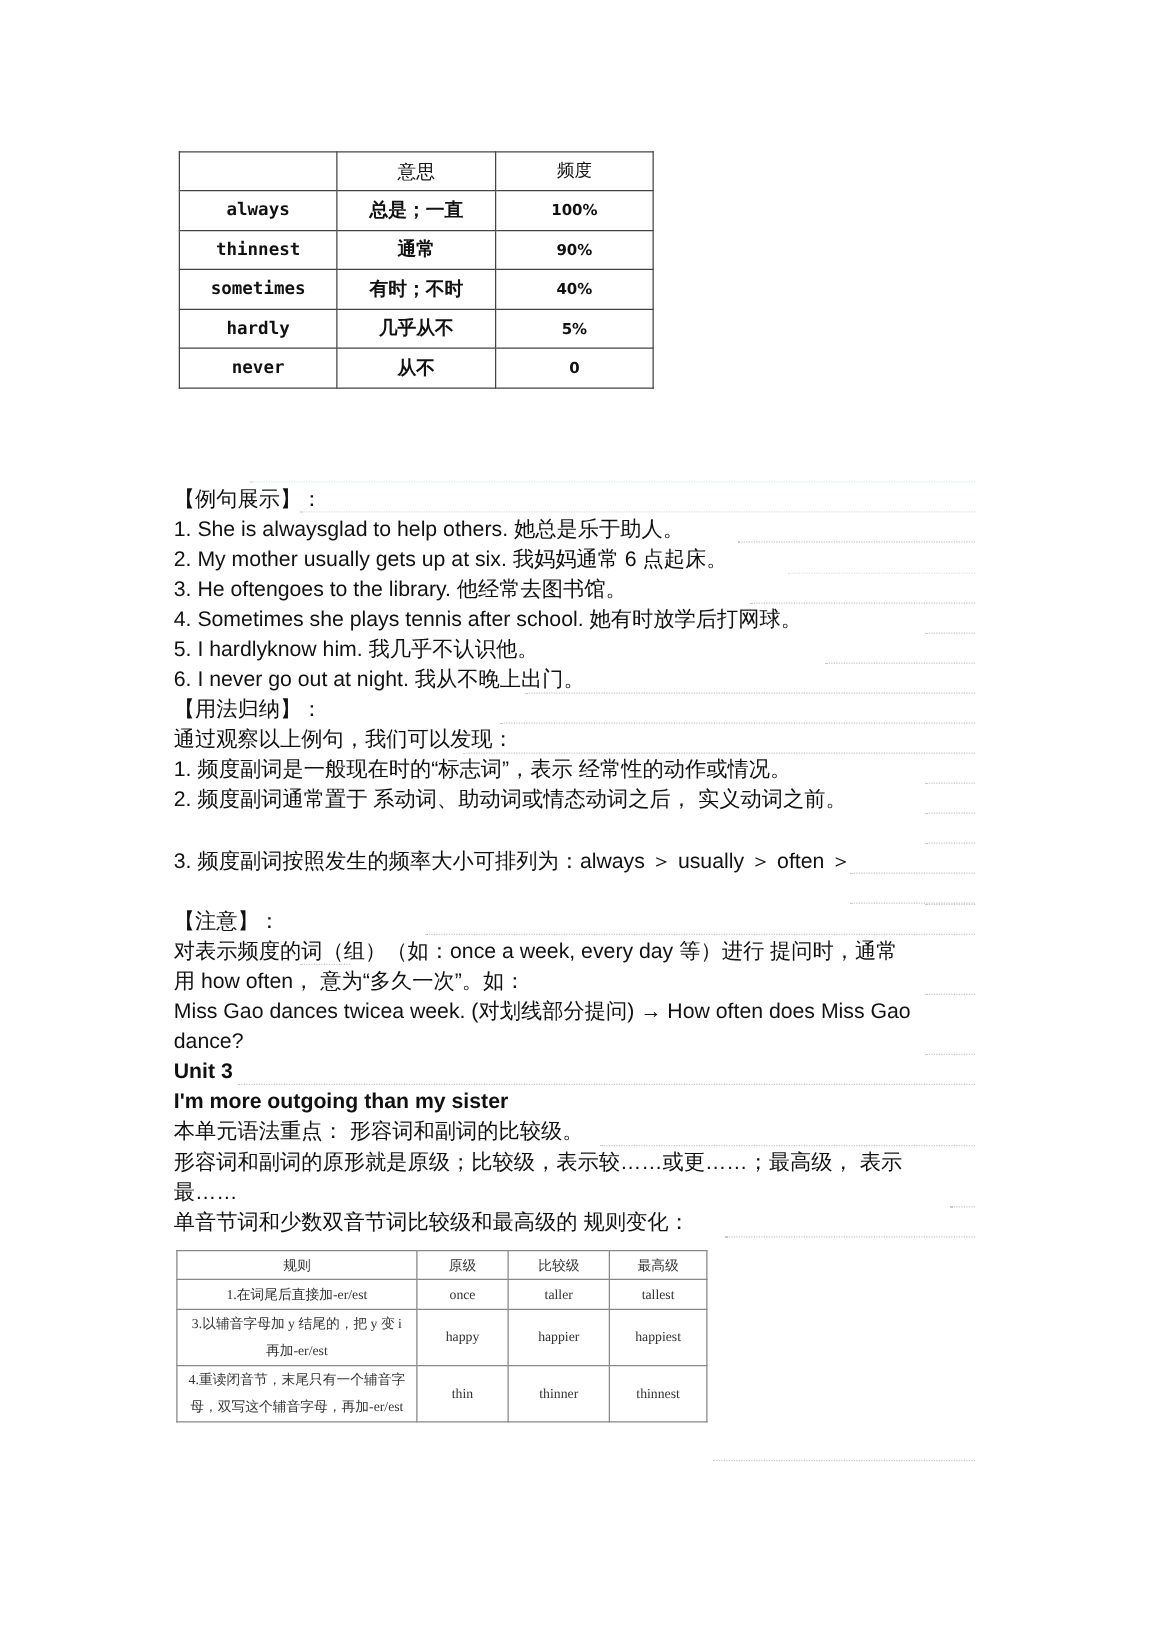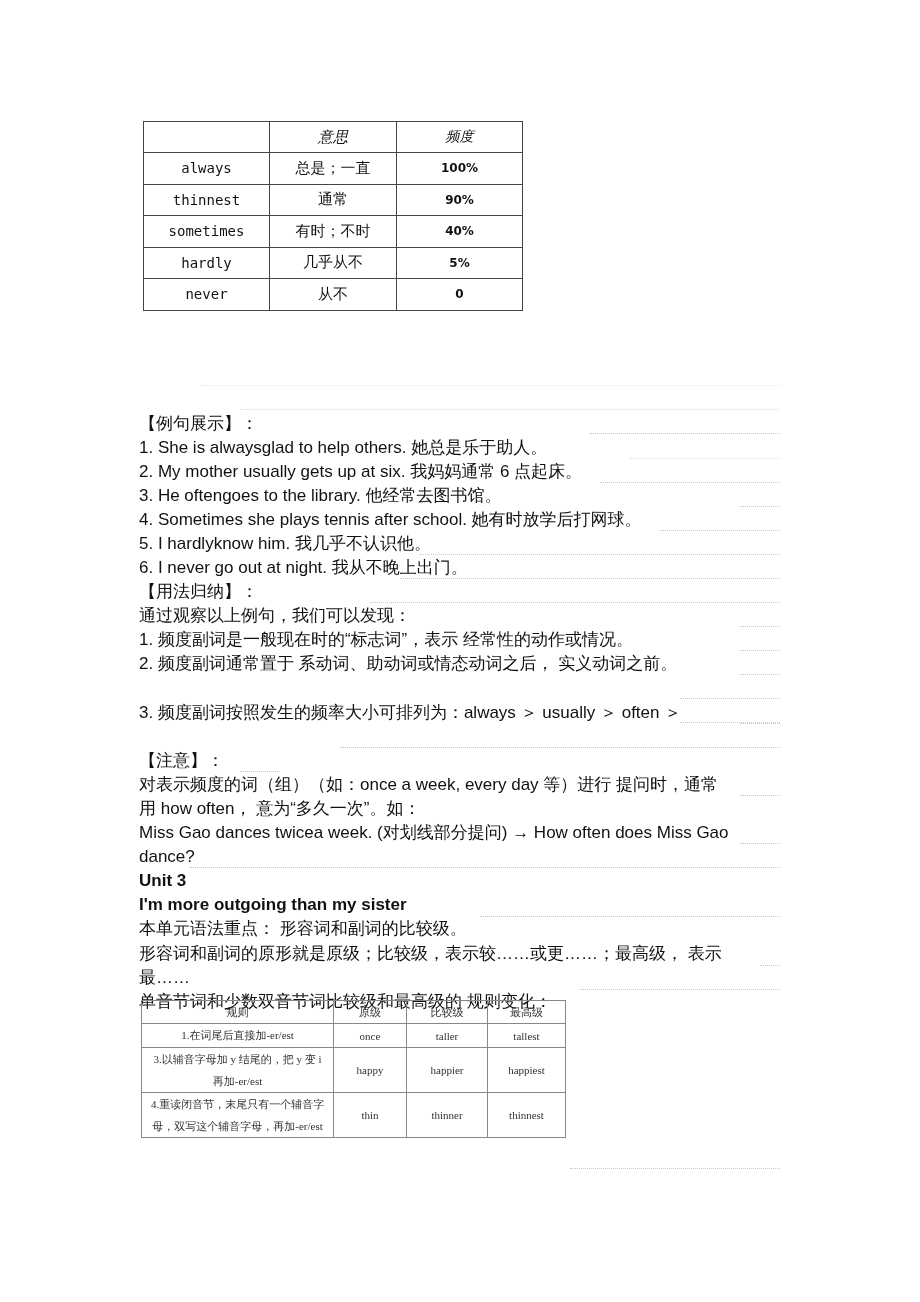--- a/index.html
+++ b/index.html
@@ -2,33 +2,33 @@
 <html><head>
 <meta charset="utf-8">
 <style>
   html, body { margin:0; padding:0; background:#ffffff; }
   body { width:920px; height:1302px; position:relative; overflow:hidden; color:#111; }
   .page { position:absolute; left:0; top:0; width:920px; height:1302px; }
 
   
   .freq-table { position:absolute; left:143px; top:121px; border-collapse:collapse; }
   .freq-table td, .freq-table th {
-    border:1px solid #444; height:30px; padding:0; text-align:center; vertical-align:middle;
+    border:1px solid #444; height:30px; padding:0; text-align:center; vertical-align:middle;font-weight:bold;
   }
   .freq-table .c0 { width:125px; font-family:"DejaVu Sans Mono","Liberation Mono",monospace; font-size:14px; }
   .freq-table .c1 { width:126px; font-family:"DejaVu Sans",sans-serif; font-size:15px; }
   .freq-table .c2 { width:125px; font-family:"DejaVu Sans",sans-serif; font-size:12px; font-weight:bold; }
-  .freq-table th { font-weight:normal; font-family:"DejaVu Sans",sans-serif; font-size:14px;font-style:italic; }
+  .freq-table th { font-weight:normal; font-family:"DejaVu Sans",sans-serif; font-size:14px; }
   .freq-table tr.hdr th { height:30px; }
   .freq-table tr:not(.hdr) td { height:30.5px; }
 
   
   .line {
     position:absolute; left:139px; font-family:"Liberation Sans",sans-serif; font-size:17px;
-    line-height:24px; white-space:nowrap; color:#111;margin-top:24px;
+    line-height:24px; white-space:nowrap; color:#111;
   }
   .line.bold { font-weight:bold; }
   .dots {
     position:absolute; height:0; border-top:1px dotted #c8c8d0;
   }
 
   
   .cmp-table { position:absolute; left:141px; top:1000px; border-collapse:collapse;
     font-family:"Liberation Serif",serif; font-size:11px; color:#333; }
   .cmp-table td, .cmp-table th {

